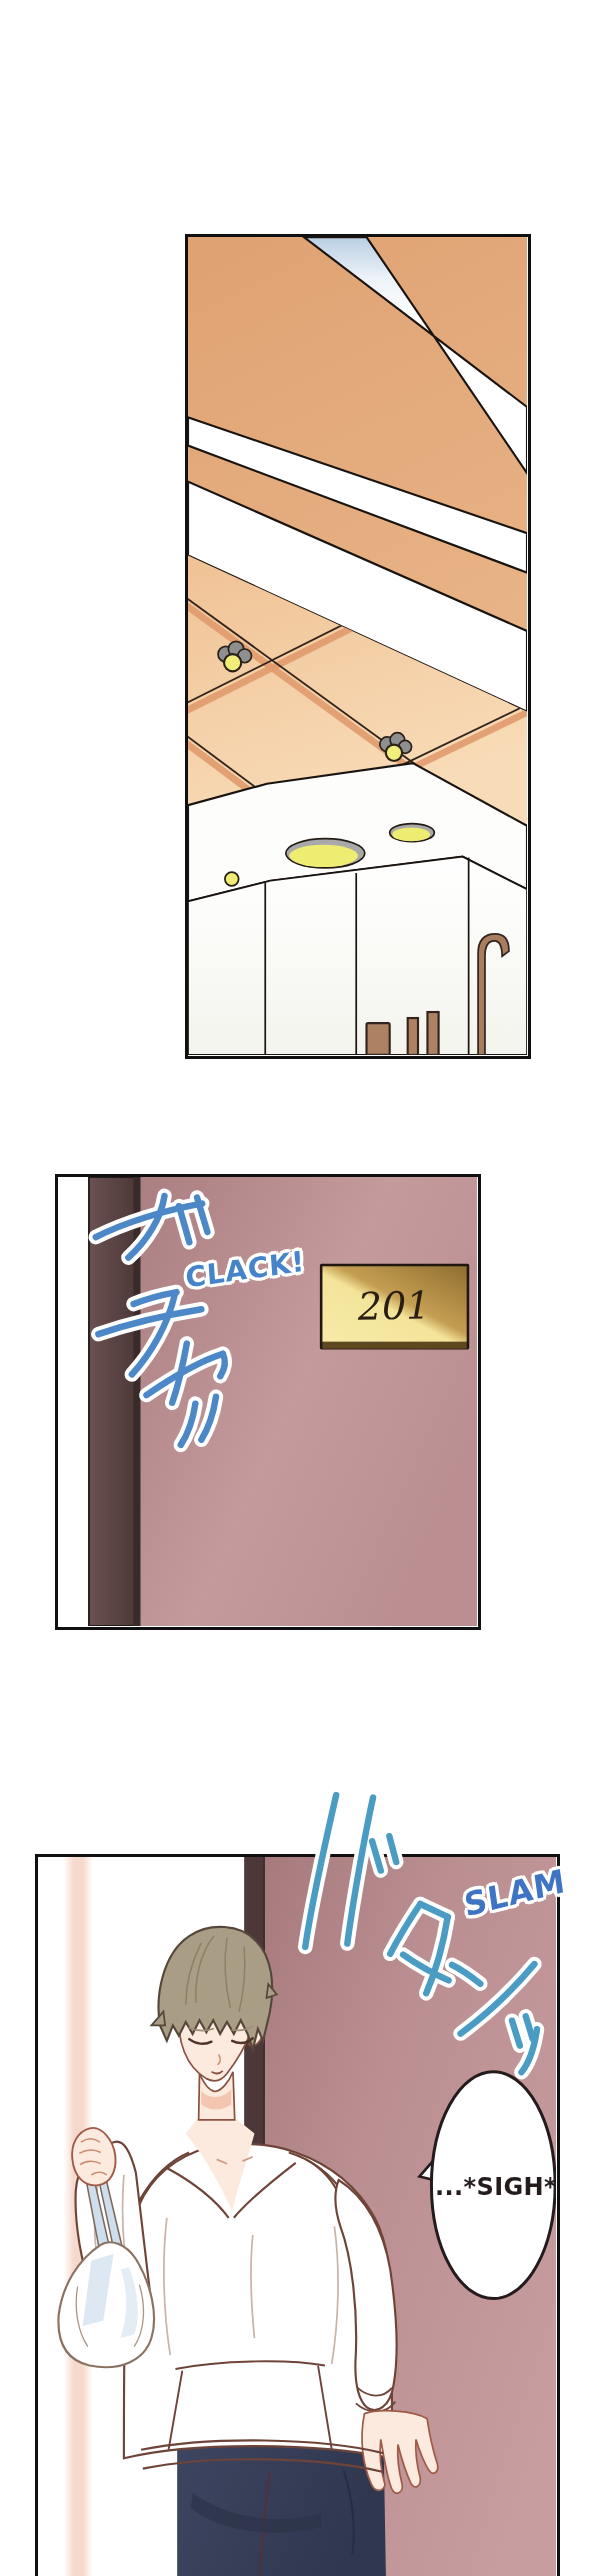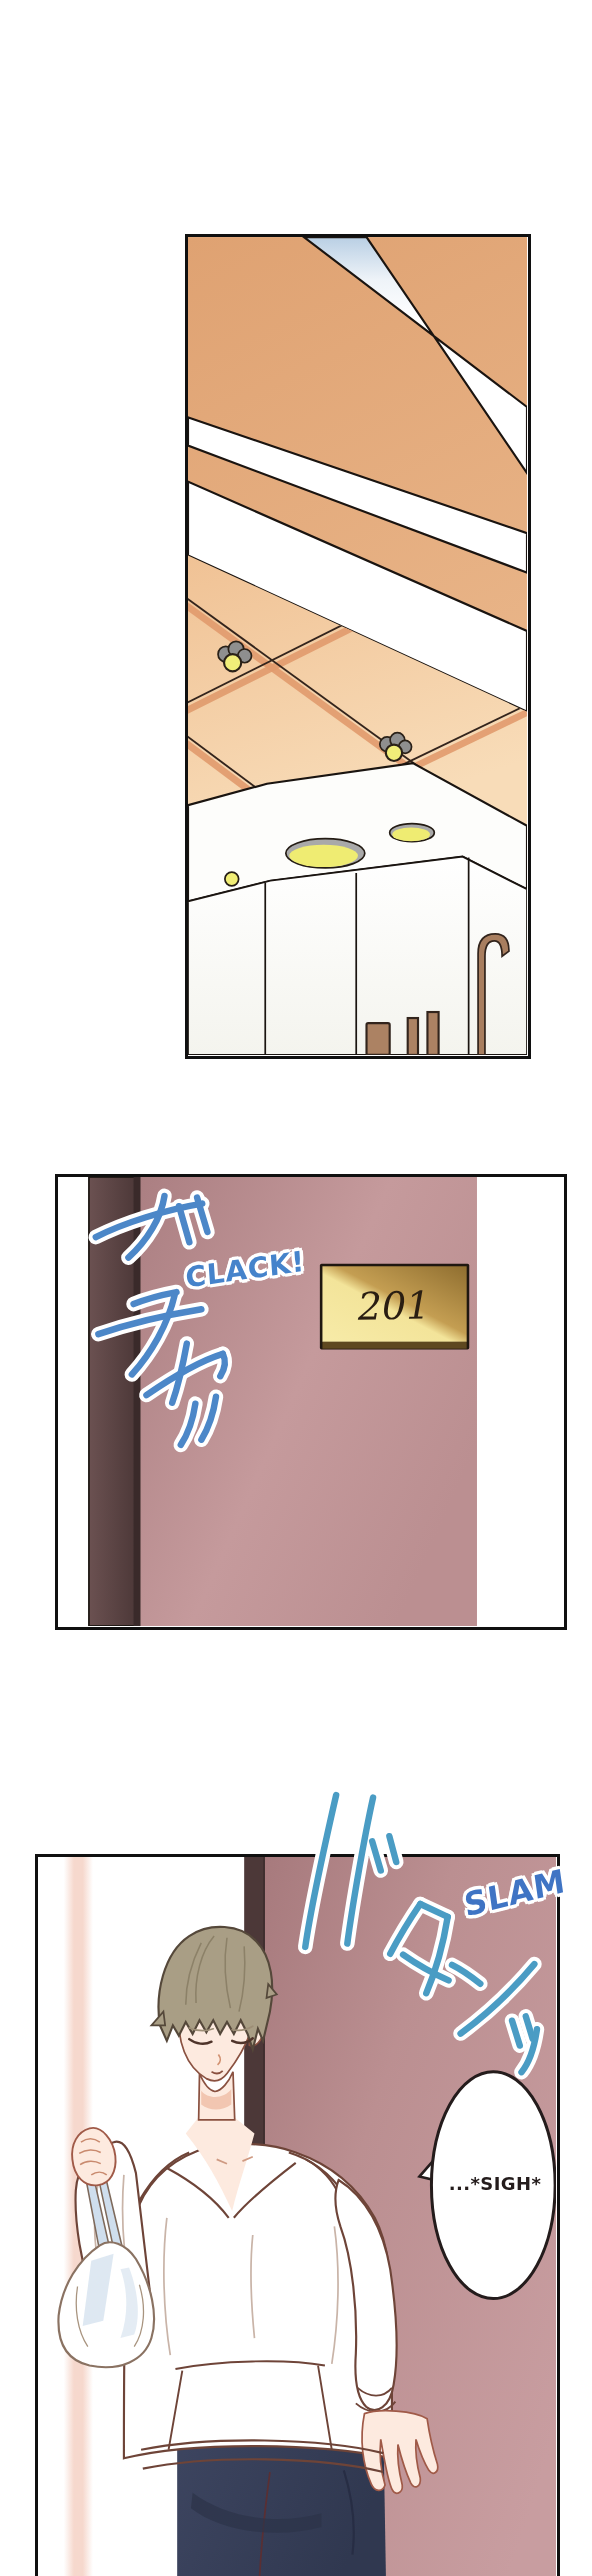--- a/index.html
+++ b/index.html
@@ -1,38 +1,38 @@
 <!DOCTYPE html>
 <html style="font-size:13.7px"><head>
 <meta charset="utf-8">
 <style>
   html,body{margin:0;padding:0;background:#ffffff;}
   .page{position:relative;width:592px;height:2576px;background:#ffffff;overflow:hidden;
         font-family:"DejaVu Sans",sans-serif;}
   .panel{position:absolute;box-sizing:border-box;border:3.4px solid #101010;background:#fff;}
   #panel1{left:185px;top:234px;width:346px;height:825px;}
-  #panel2{left:55px;top:1174px;width:512px;height:456px;}
+  #panel2{left:55px;top:1174px;width:426px;height:456px;}
   #panel3{left:35px;top:1854px;width:525px;height:722px;border-bottom:0;overflow:visible;}
   .panel svg{display:block;}
   .sfx-overlay{position:absolute;left:-3.4px;top:-68px;pointer-events:none;overflow:visible;}
   
   .sfx-out{fill:none;stroke:#ffffff;stroke-width:17;stroke-linecap:round;stroke-linejoin:round;}
   .sfx-in-blue{fill:none;stroke:#4c87c8;stroke-width:7.5;stroke-linecap:round;stroke-linejoin:round;}
   .sfx-in-teal{fill:none;stroke:#4a9cc4;stroke-width:7.5;stroke-linecap:round;stroke-linejoin:round;}
   .sfx-word{position:absolute;font-weight:bold;letter-spacing:0.9px;
     text-shadow:-2.6px -2.6px 0 #fff,2.6px -2.6px 0 #fff,-2.6px 2.6px 0 #fff,2.6px 2.6px 0 #fff,
                 -3.4px 0 0 #fff,3.4px 0 0 #fff,0 -3.4px 0 #fff,0 3.4px 0 #fff;}
   #clack{left:127px;top:76px;font-size:28px;color:#4583cb;transform:rotate(-8deg) skewX(-4deg);}
   #slam{left:425px;top:17px;font-size:32px;color:#3f74c4;transform:rotate(-14deg) skewX(-6deg);z-index:5;}
   #room-number{position:absolute;left:264px;top:89px;width:144px;height:79px;
     display:flex;align-items:center;justify-content:center;
     font-family:"DejaVu Serif",serif;font-style:italic;font-size:38px;color:#2a1e12;
     transform:rotate(-1deg);}
   #sigh{position:absolute;left:397px;top:316px;width:120px;text-align:center;
-    font-size:18px;font-weight:bold;color:#241c1c;letter-spacing:0.4px;}
+    font-size:24px;font-weight:bold;color:#241c1c;letter-spacing:0.4px;}
 </style>
 </head>
 <body>
 
 <div class="page">
 
   <div class="panel" id="panel1" aria-label="Hallway ceiling with orange wood panels, white diagonal beams, recessed round lights and a white soffit with oval lights">
     <svg width="339" height="818" viewBox="0 0 395 953">
       <defs>
         <linearGradient id="ceilG" x1="0" y1="0" x2="0.2" y2="1">

